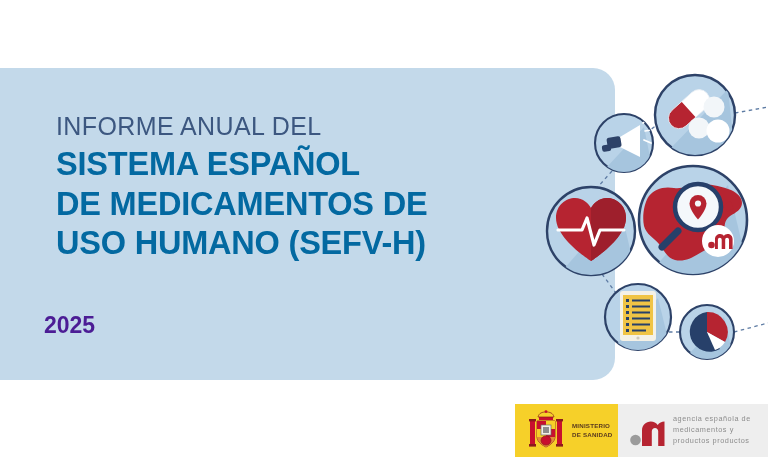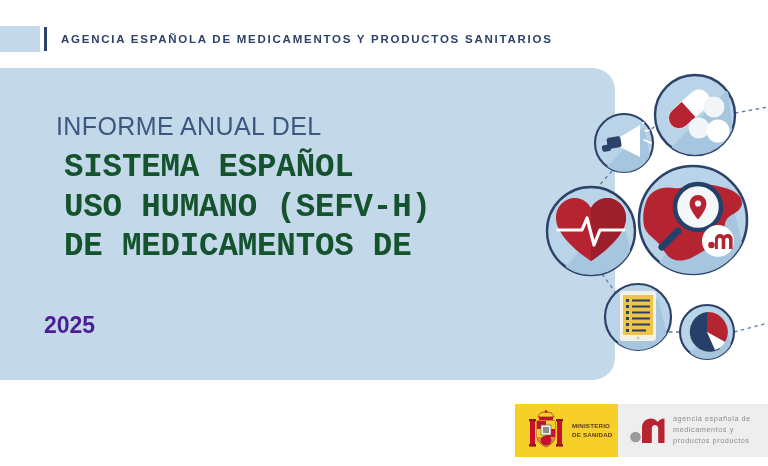--- a/index.html
+++ b/index.html
@@ -36,27 +36,26 @@
   .title-block{position:absolute;left:56px;top:112px;width:520px;}
   .eyebrow{
     color:#3c5780;
     font-size:25px;
     font-weight:normal;
     letter-spacing:0.4px;
     line-height:1.12;
     margin:0 0 5px 0;
   }
   .main-title{
-    color:#14532d;
+    color:#0369a1;
     font-size:32.5px;
     font-weight:bold;
     letter-spacing:-0.2px;
     line-height:1.22;
-    margin:8px;
-    font-family:Liberation Mono, monospace;
+    margin:0;
   }
   .main-title .ln{display:block;white-space:nowrap;}
   .year{
     position:absolute;left:44px;top:312px;
     color:#4c1d95;font-size:23px;font-weight:bold;letter-spacing:0px;
   }
 
   
   .cluster{position:absolute;left:528px;top:55px;width:240px;height:325px;}
   .cluster svg{display:block;}
@@ -69,45 +68,40 @@
   .logos{position:absolute;left:515px;top:404px;width:253px;height:53px;display:flex;align-items:center;}
   .min-logo{
     width:103px;height:53px;background:#f6d029;
     display:flex;align-items:center;position:relative;flex:none;
   }
   .coa{margin-left:11px;}
   .min-text{
     margin-left:6px;color:#5a3a1e;font-size:6.2px;font-weight:bold;
     line-height:1.35;letter-spacing:0.2px;
   }
-  .aemps-logo{display:flex;align-items:center;margin-left:12px;}
+  .aemps-logo{display:flex;align-items:flex-end;margin-left:12px;}
   .aemps-text{
     margin-left:7px;color:#8d8d8d;font-size:7.3px;line-height:1.5;
     letter-spacing:0.55px;white-space:nowrap;
   }
 </style>
 </head>
 <body>
 
 <div class="page">
 
-  <div class="header">
-    <div class="header-swatch"></div>
-    <div class="header-rule"></div>
-    <div class="header-title">AGENCIA ESPAÑOLA DE MEDICAMENTOS Y PRODUCTOS SANITARIOS</div>
-  </div>
 
   <div class="panel"></div>
 
   <div class="title-block">
     <div class="eyebrow">INFORME ANUAL DEL</div>
     <div class="main-title">
       <span class="ln">SISTEMA ESPAÑOL</span>
+      <span class="ln">DE MEDICAMENTOS DE</span>
       <span class="ln">USO HUMANO (SEFV-H)</span>
-      <span class="ln">DE MEDICAMENTOS DE</span>
     </div>
   </div>
   <div class="year">2025</div>
 
   <div class="cluster">
     <svg width="240" height="325" viewBox="0 0 240 325" xmlns="http://www.w3.org/2000/svg">
       <defs>
         <clipPath id="c-pills">
             <circle cx="167" cy="60" r="40"></circle>
           </clipPath>

